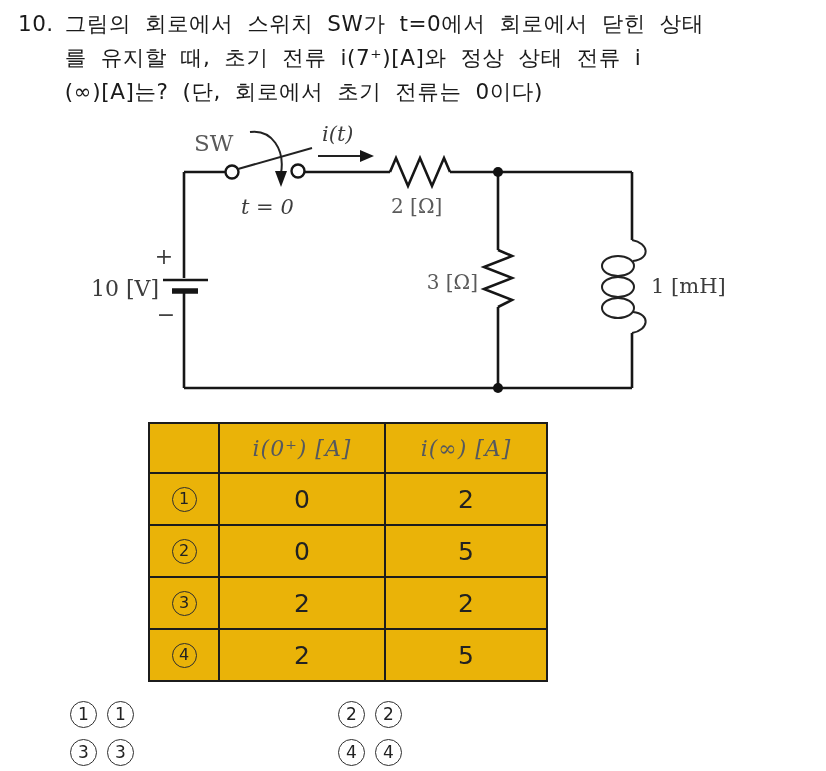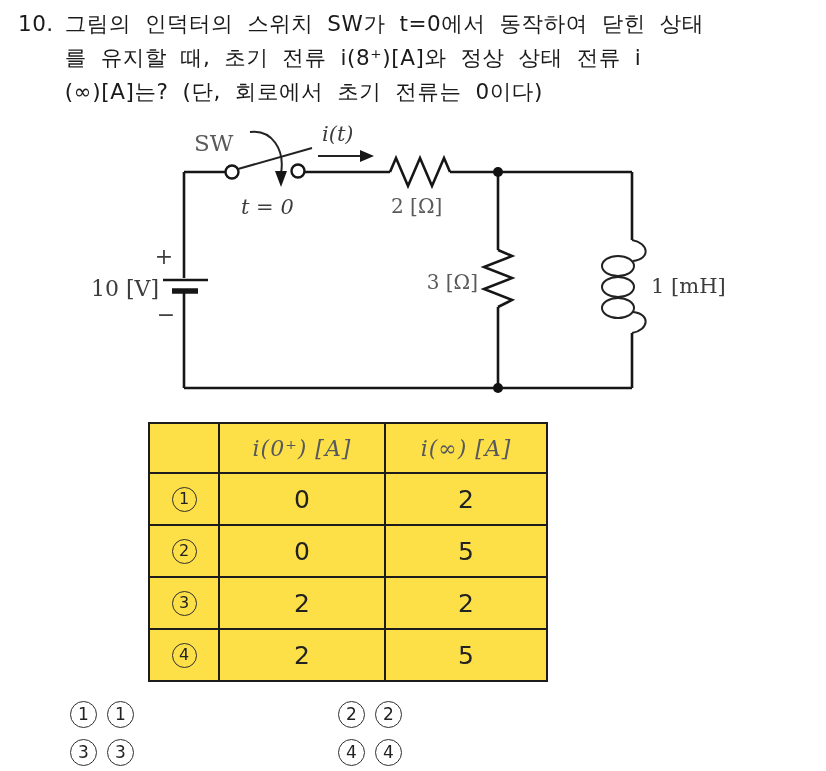--- a/index.html
+++ b/index.html
@@ -21,21 +21,21 @@
   .node { fill:#111; stroke:none; }
   .term { fill:#ffffff; stroke:#161616; stroke-width:2.4; }
   .figlabel { font-family:"DejaVu Serif","Liberation Serif",serif; fill:#3c3c3c; }
   .figlabel.gray { fill:#5a5a5a; }
   .ital { font-style:italic; }
   .arrowhead { fill:#161616; stroke:none; }
 
   
   .answer-table {
     position:absolute; left:148px; top:422px; border-collapse:collapse;
-    background:#fde047;
+    background:#eab308;
   }
   .answer-table th, .answer-table td {
     border:2.4px solid #1c1c1c; text-align:center; vertical-align:middle; padding:0;
   }
   .answer-table th { height:48px; font-weight:normal; }
   .answer-table td { height:50px; }
   .col-opt { width:70px; } .col-a { width:166px; } .col-b { width:162px; }
   .hdr-math {
     font-family:"DejaVu Serif","Liberation Serif",serif; font-style:italic;
     font-size:22px; color:#55585e; letter-spacing:1px;
@@ -59,22 +59,22 @@
   .choice-4 { left:338px; top:739px; }
 </style>
 </head>
 <body>
 
 <div class="page">
 
   <div class="question">
     <span class="qnum">10.</span>
     <div class="qtext">
-      <div>그림의 인덕터의 스위치 SW가 t=0에서 동작하여 닫힌 상태</div>
-      <div>를 유지할 때, 초기 전류 i(8⁺)[A]와 정상 상태 전류 i</div>
+      <div>그림의 회로에서 스위치 SW가 t=0에서 회로에서 닫힌 상태</div>
+      <div>를 유지할 때, 초기 전류 i(7⁺)[A]와 정상 상태 전류 i</div>
       <div>(∞)[A]는? (단, 회로에서 초기 전류는 0이다)</div>
     </div>
   </div>
 
   <svg class="circuit-svg" width="826" height="420" viewBox="0 0 826 420" xmlns="http://www.w3.org/2000/svg">
 
     <g>
       <path class="wire" d="M184,172 H225"></path>
       <path class="wire" d="M305,172 H390"></path>
       <path class="wire" d="M450,172 H632"></path>

